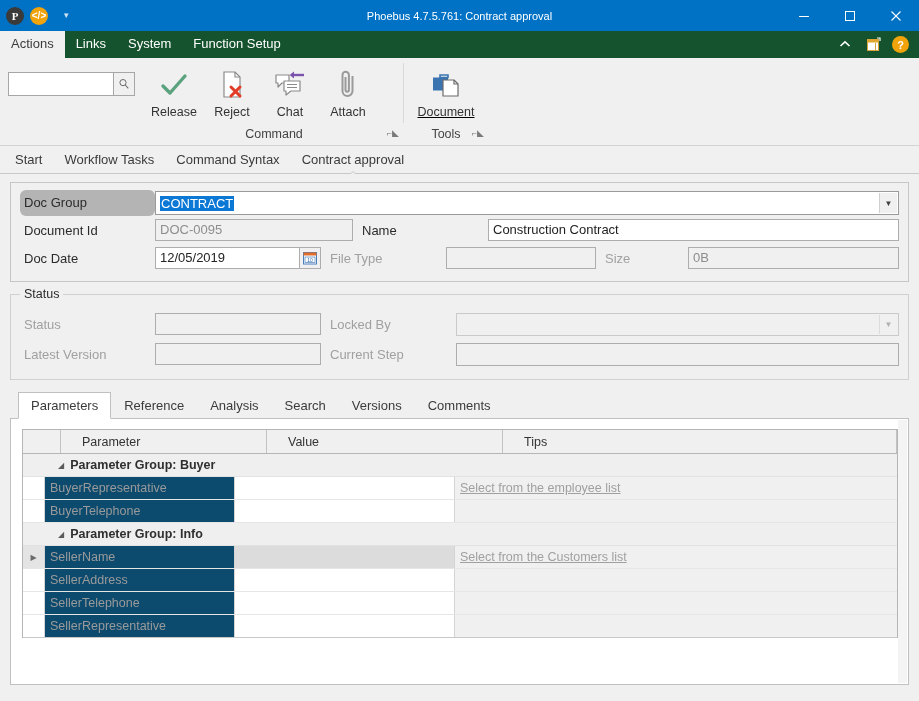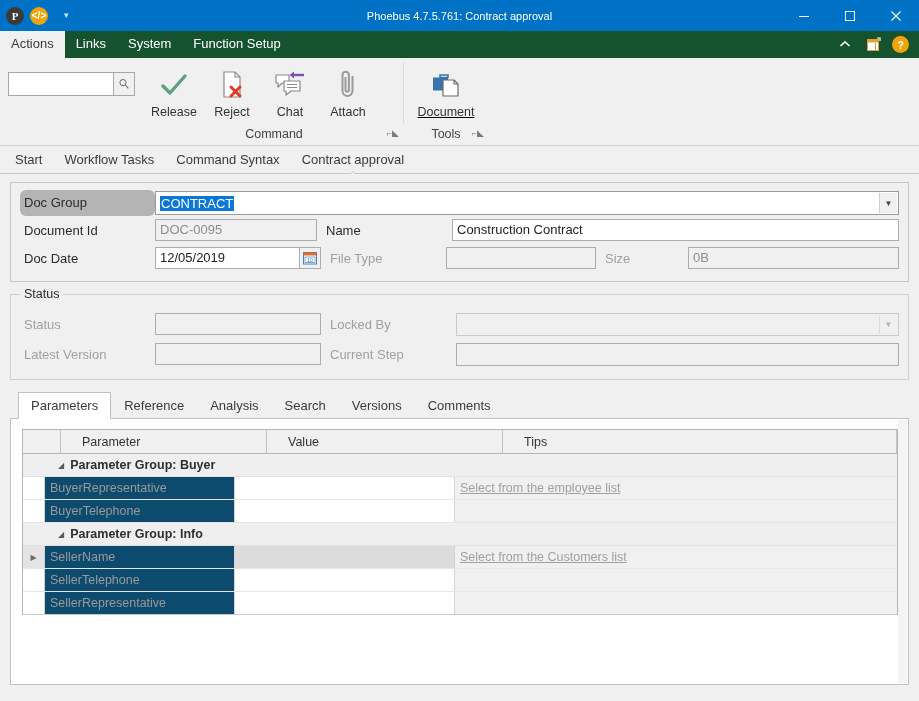--- a/index.html
+++ b/index.html
@@ -521,21 +521,21 @@
       <div class="frow" style="height:26px;">
         <div class="flabel highlight" style="width:135px;">Doc Group</div>
         <div class="combo" style="flex:1 1 auto;">
           <span class="sel-text">CONTRACT</span>
           <div class="arrowbtn">▼</div>
         </div>
       </div>
 
       <div class="frow" style="height:28px;">
         <div class="flabel" style="width:135px; padding-left:4px;">Document Id</div>
-        <div class="tinput ro" style="width:162px;">DOC-0095</div>
+        <div class="tinput ro" style="width:198px;">DOC-0095</div>
         <div class="flabel" style="width:135px; padding-left:9px;">Name</div>
         <div class="tinput" style="flex:1 1 auto;">Construction Contract</div>
       </div>
 
       <div class="frow" style="height:28px;">
         <div class="flabel" style="width:135px; padding-left:4px;">Doc Date</div>
         <div style="display:flex; align-items:center;">
           <div class="tinput" style="width:145px;">12/05/2019</div>
           <div class="calbtn">
             <svg width="14" height="14" viewBox="0 0 14 14">
@@ -625,20 +625,26 @@
 
         <div class="grow data selected">
           <div class="gcell c-ind">
             <span class="row-arrow">▶</span>
           </div>
           <div class="gcell c-param">SellerName</div>
           <div class="gcell c-value"></div>
           <div class="gcell c-tips">Select from the Customers list</div>
         </div>
 
+        <div class="grow data">
+          <div class="gcell c-ind"></div>
+          <div class="gcell c-param">SellerAddress</div>
+          <div class="gcell c-value"></div>
+          <div class="gcell c-tips"></div>
+        </div>
 
         <div class="grow data">
           <div class="gcell c-ind"></div>
           <div class="gcell c-param">SellerTelephone</div>
           <div class="gcell c-value"></div>
           <div class="gcell c-tips"></div>
         </div>
 
         <div class="grow data" style="border-bottom:1px solid #c8c8c8;">
           <div class="gcell c-ind"></div>

